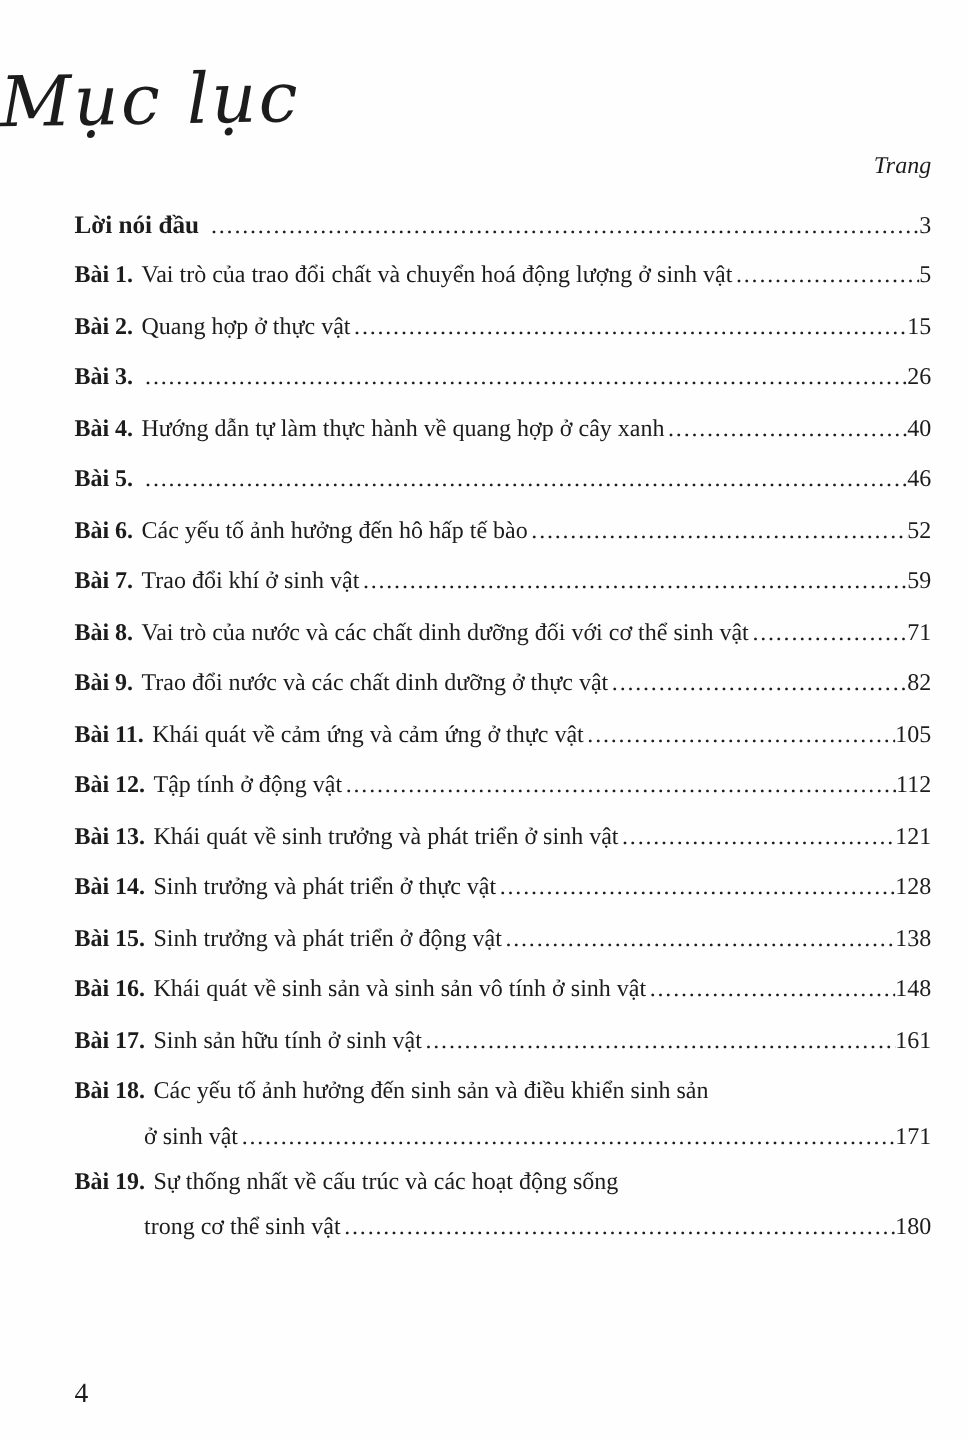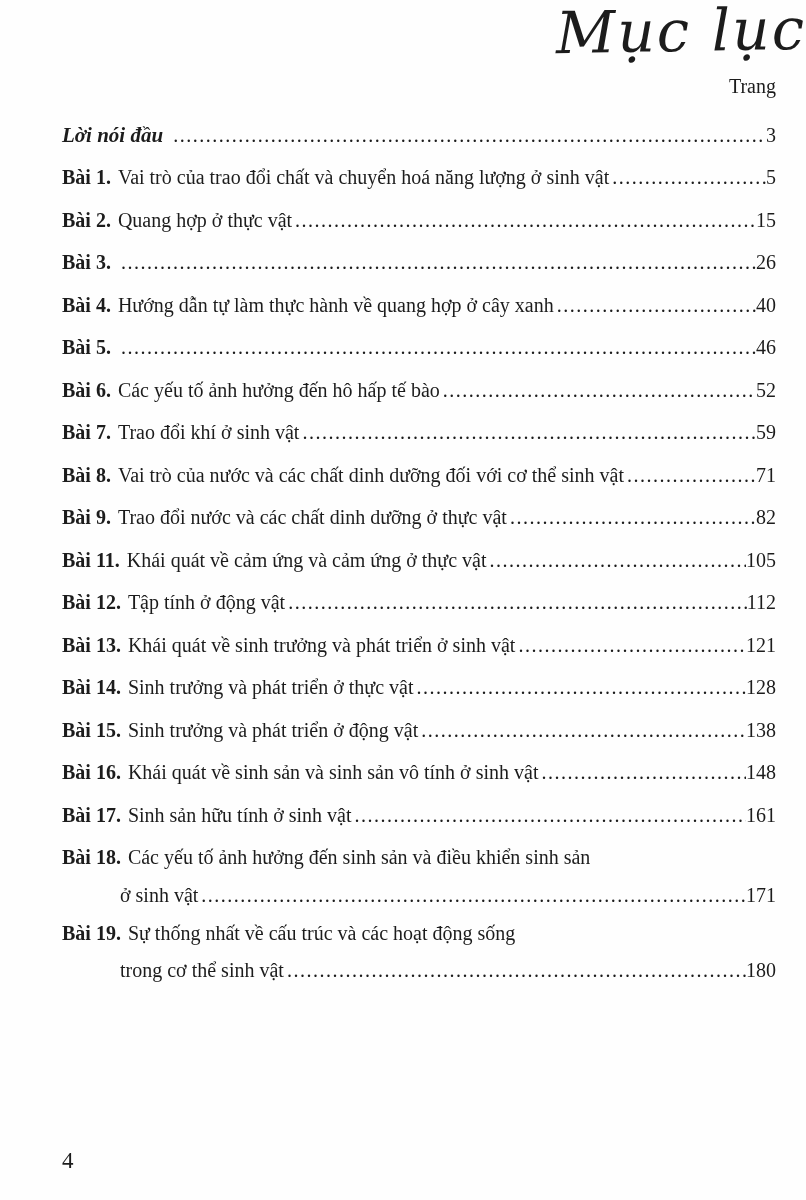--- a/index.html
+++ b/index.html
@@ -7,35 +7,37 @@
     position:relative;
     width:806px; height:1200px;
     margin:0 auto;
     background:#fefefe;
     color:#1c1c1c;
     font-family:"Liberation Serif","DejaVu Serif",serif;
     overflow:hidden;
     box-sizing:border-box;
   }
   .title-wrap {
-    text-align:right;
+    padding-top:52px;
+    text-align:left;
   }
   .script-title {
     display:inline-block;
     font-family:"DejaVu Serif","Liberation Serif",serif;
     font-style:italic;
     font-size:58px;
     letter-spacing:2px;
     transform:rotate(-1deg);
     line-height:1.1;
   }
   .trang-row {
     margin-top:10px;
     padding-right:30px;
     text-align:right;
+    font-style:italic;
     font-size:20px;
     line-height:24px;
   }
   .toc {
     margin:16px 30px 0 62px;
   }
   .row {
     display:flex;
     align-items:baseline;
     font-size:20px;
@@ -47,21 +49,20 @@
     line-height:33px;
     height:33px;
     padding-left:58px;
   }
   .label {
     font-weight:bold;
     margin-right:7px;
     flex:0 0 auto;
   }
   .label.preface {
-    font-style:italic;
     font-size:21px;
   }
   .entry-title { flex:0 0 auto; }
   .leader {
     flex:1 1 auto;
     overflow:hidden;
     white-space:nowrap;
     margin-left:3px;
     min-width:10px;
   }
@@ -86,21 +87,21 @@
   </div>
   <div class="trang-row">Trang</div>
   <div class="toc">
       <div class="row">
         <span class="label preface">Lời nói đầu</span>
         <span class="leader"></span>
         <span class="pagenum">3</span>
       </div>
       <div class="row">
         <span class="label">Bài 1.</span>
-        <span class="entry-title">Vai trò của trao đổi chất và chuyển hoá năng lượng ở sinh vật</span>
+        <span class="entry-title">Vai trò của trao đổi chất và chuyển hoá động lượng ở sinh vật</span>
         <span class="leader"></span>
         <span class="pagenum">5</span>
       </div>
       <div class="row">
         <span class="label">Bài 2.</span>
         <span class="entry-title">Quang hợp ở thực vật</span>
         <span class="leader"></span>
         <span class="pagenum">15</span>
       </div>
       <div class="row">

